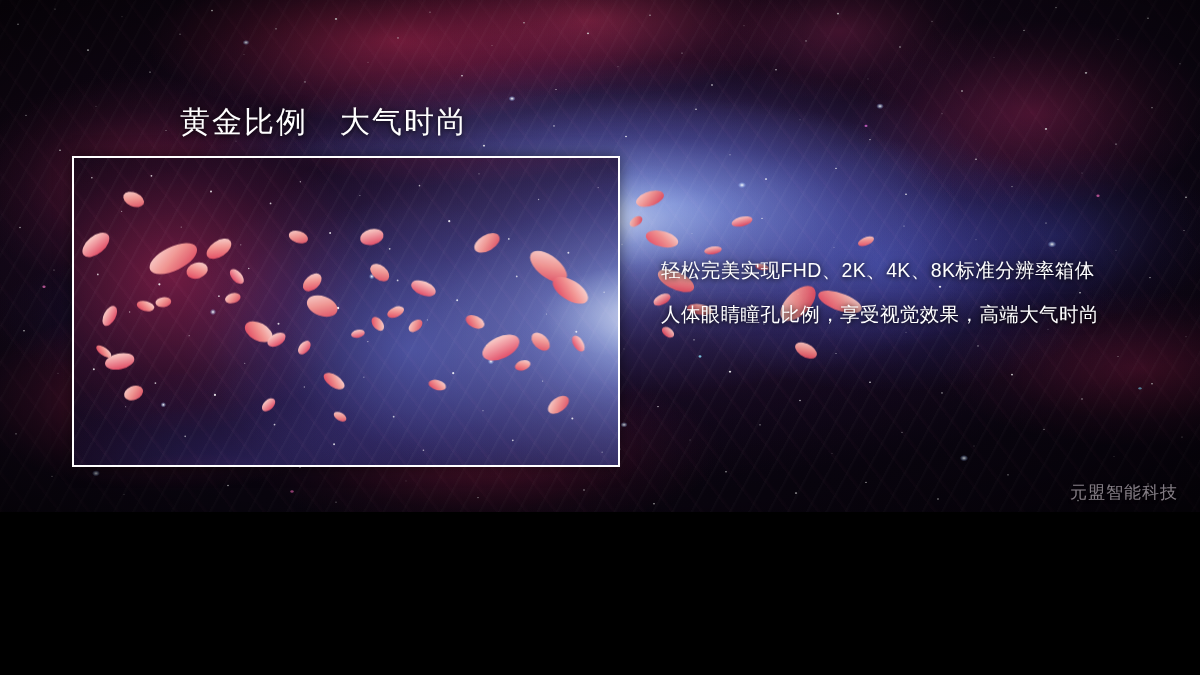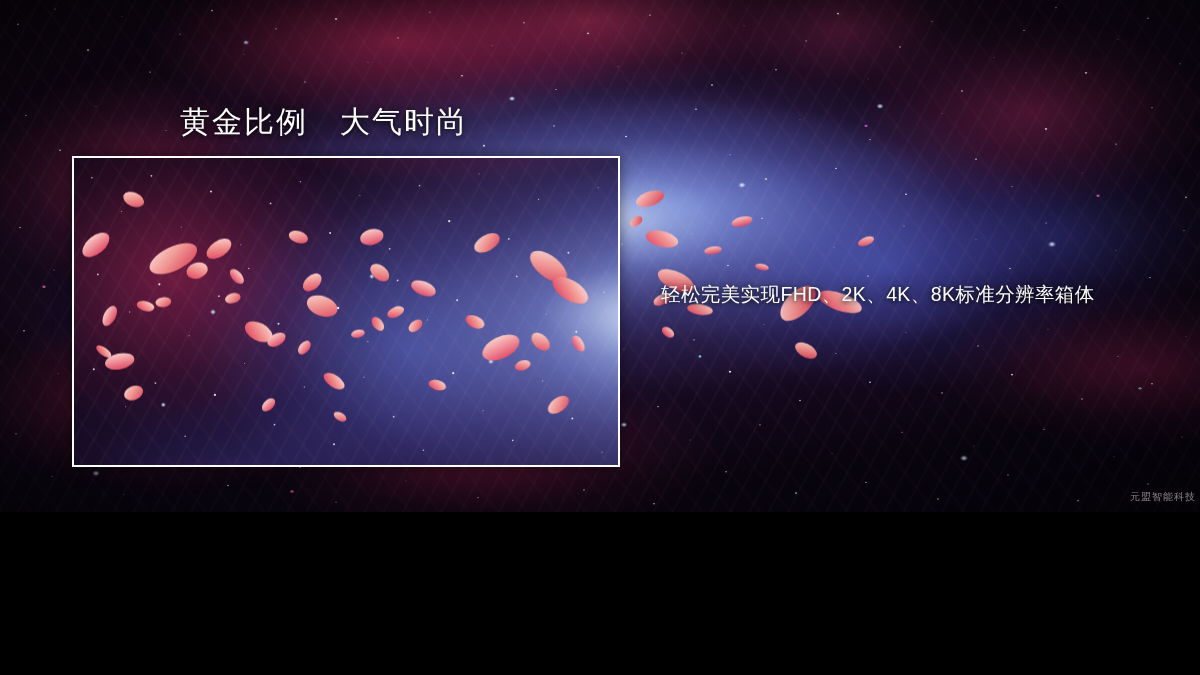--- a/index.html
+++ b/index.html
@@ -139,34 +139,33 @@
   }
 
   #body-text {
     position: absolute;
     left: 661px;
     top: 256px;
     width: 510px;
     color: #ffffff;
     font-size: 19.5px;
     letter-spacing: 0.4px;
-    margin-top: 24px;
   }
   #body-text .line {
     height: 44px;
     line-height: 28px;
     white-space: nowrap;
     text-shadow: 0 1px 5px rgba(0,0,0,0.80), 0 0 12px rgba(0,0,0,0.55);
   }
 
   #watermark {
     position: absolute;
-    right: 4px;
+    right: 22px;
     bottom: 8px;
-    font-size: 10px;
+    font-size: 17px;
     letter-spacing: 1px;
     color: rgba(225,215,225,0.58);
     text-shadow: 0 1px 3px rgba(0,0,0,0.6);
     text-align: right;
   }
 </style>
 </head>
 <body>
 
 <div id="slide">
@@ -585,17 +584,18 @@
           </g>
         </svg>
       </div>
     </div>
   </div>
 
   <div id="title">黄金比例　大气时尚</div>
 
   <div id="body-text">
     <div class="line">轻松完美实现FHD、2K、4K、8K标准分辨率箱体</div>
+    <div class="line">人体眼睛瞳孔比例，享受视觉效果，高端大气时尚</div>
   </div>
 
   <div id="watermark">元盟智能科技</div>
 
 </div>
 
 </body></html>

